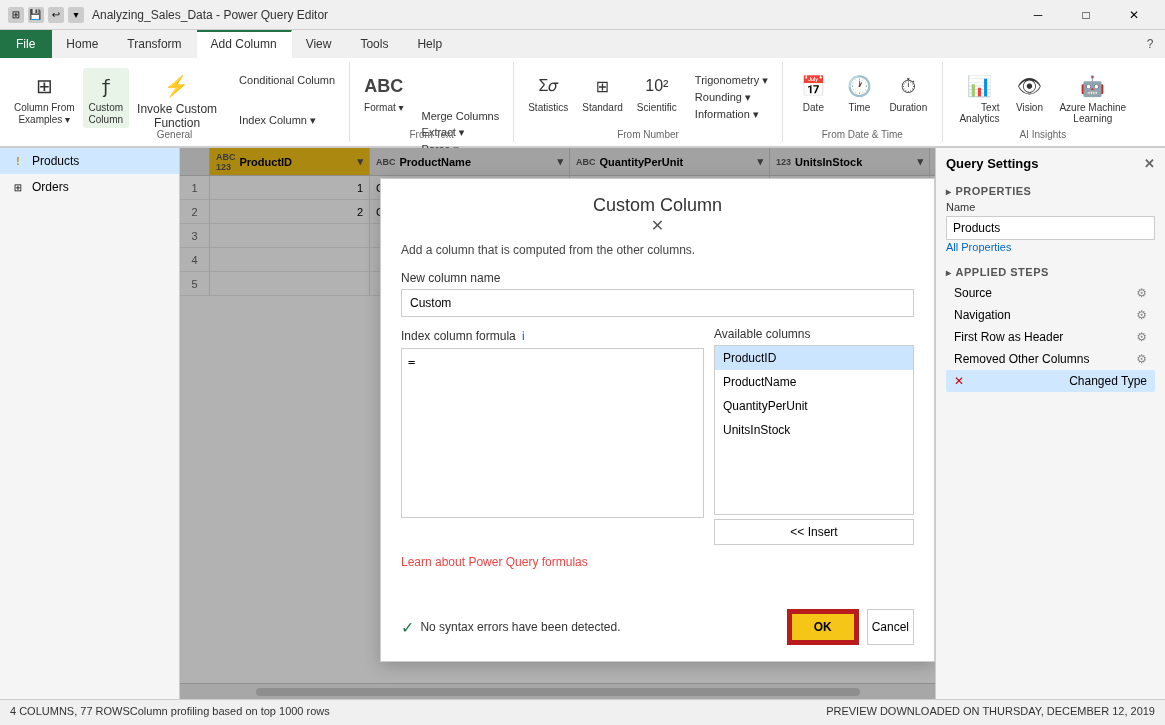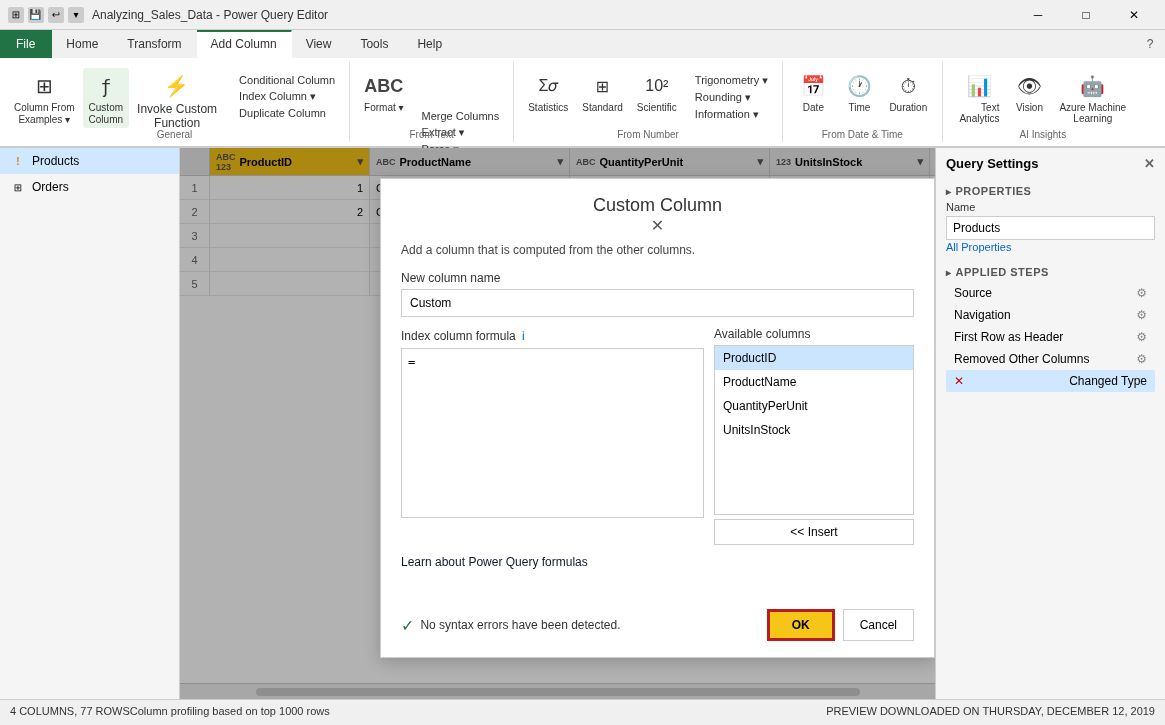--- a/index.html
+++ b/index.html
@@ -258,40 +258,40 @@
     .insert-btn {
       width: 100%;
       padding: 5px;
       border: 1px solid #ccc;
       background: white;
       cursor: pointer;
       font-size: 12px;
       margin-top: 4px;
       text-align: center;
     }
-    .modal-link { color: #0f172a; cursor: pointer; font-size: 12px; text-decoration: none; margin-bottom: 14px; display: inline-block; }
+    .modal-link { color: #ef4444; cursor: pointer; font-size: 12px; text-decoration: none; margin-bottom: 14px; display: inline-block; }
     .modal-footer {
       display: flex;
       align-items: center;
       justify-content: space-between;
       padding: 10px 20px 16px;
     }
     .modal-status { display: flex; align-items: center; gap: 6px; font-size: 12px; color: #333; }
     .status-check { color: #217346; font-size: 16px; }
     .modal-buttons { display: flex; gap: 8px; }
     .btn-ok {
       padding: 6px 22px;
       background: #f5c518;
-      border: 3px solid #b91c1c;
+      border: 5px solid #b91c1c;
       cursor: pointer;
       font-size: 12px;
       font-weight: 600;
     }
     .btn-cancel {
-      padding: 6px 16px;
+      padding: 6px 4px;
       background: white;
       border: 1px solid #ccc;
       cursor: pointer;
       font-size: 12px;
     }
 
     
     .ribbon-area { background: white; }
     .ribbon-tabs-bar { display: flex; background: #f0f0f0; height: 28px; }
   </style>
@@ -335,21 +335,21 @@
           <span style="font-size:10px; text-align:center; line-height:1.2;">Column From<br>Examples ▾</span>
         </div>
         <div class="ribbon-btn" style="background:#e8f4e8;">
           <div class="btn-icon" style="font-family:monospace; font-size:18px;">ƒ</div>
           <span style="font-size:10px; text-align:center; line-height:1.2;">Custom<br>Column</span>
         </div>
         <div class="ribbon-btn">
           <div class="btn-icon">⚡</div>
           <span style="font-size:12px; text-align:center; line-height:1.2;">Invoke Custom<br>Function</span>
         </div>
-        <div class="ribbon-col-small" style="padding-left:8px;">
+        <div class="ribbon-col-small" style="padding-left:8px;gap:24px;">
           <div class="ribbon-btn-small">Conditional Column</div>
           <div class="ribbon-btn-small">Index Column ▾</div>
           <div class="ribbon-btn-small">Duplicate Column</div>
         </div>
       </div>
       <div class="ribbon-group-label">General</div>
     </div>
 
     <div class="ribbon-group" style="min-width:160px;">
       <div class="ribbon-buttons">

